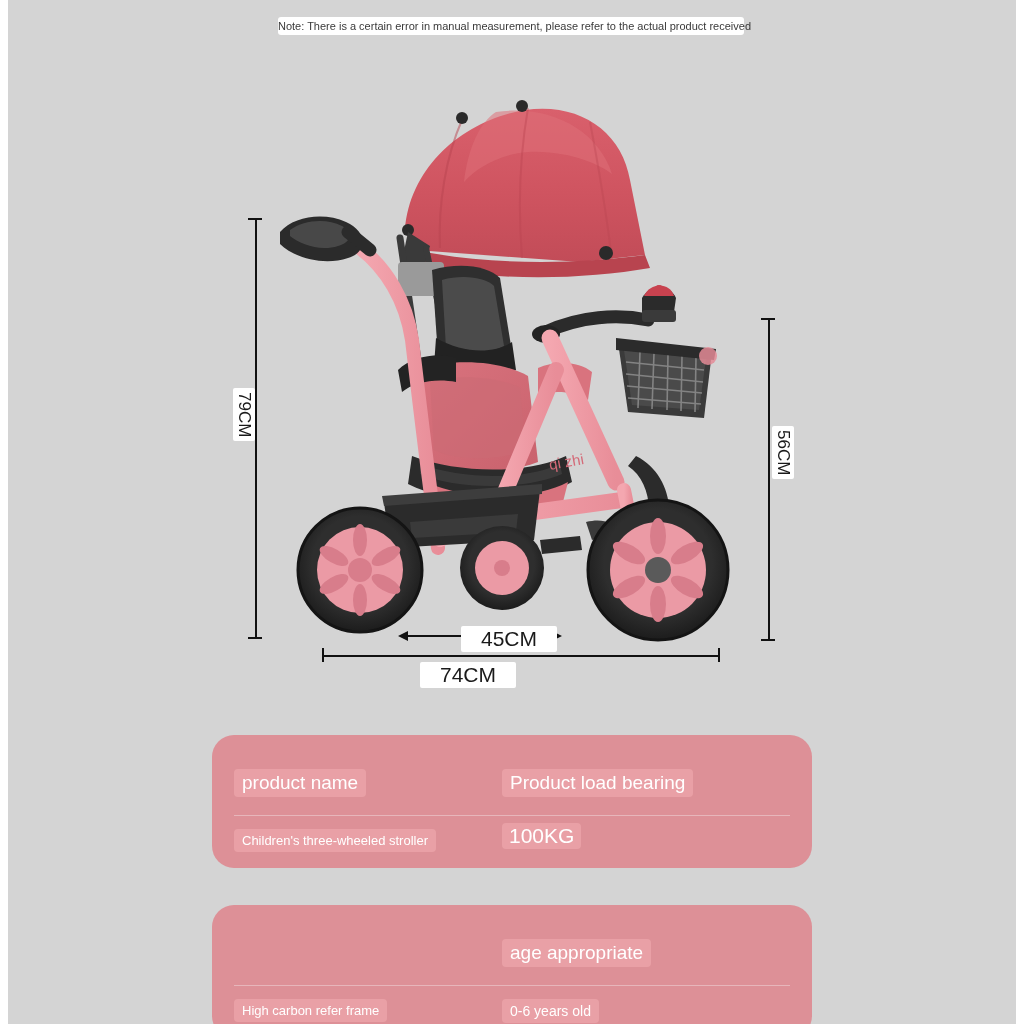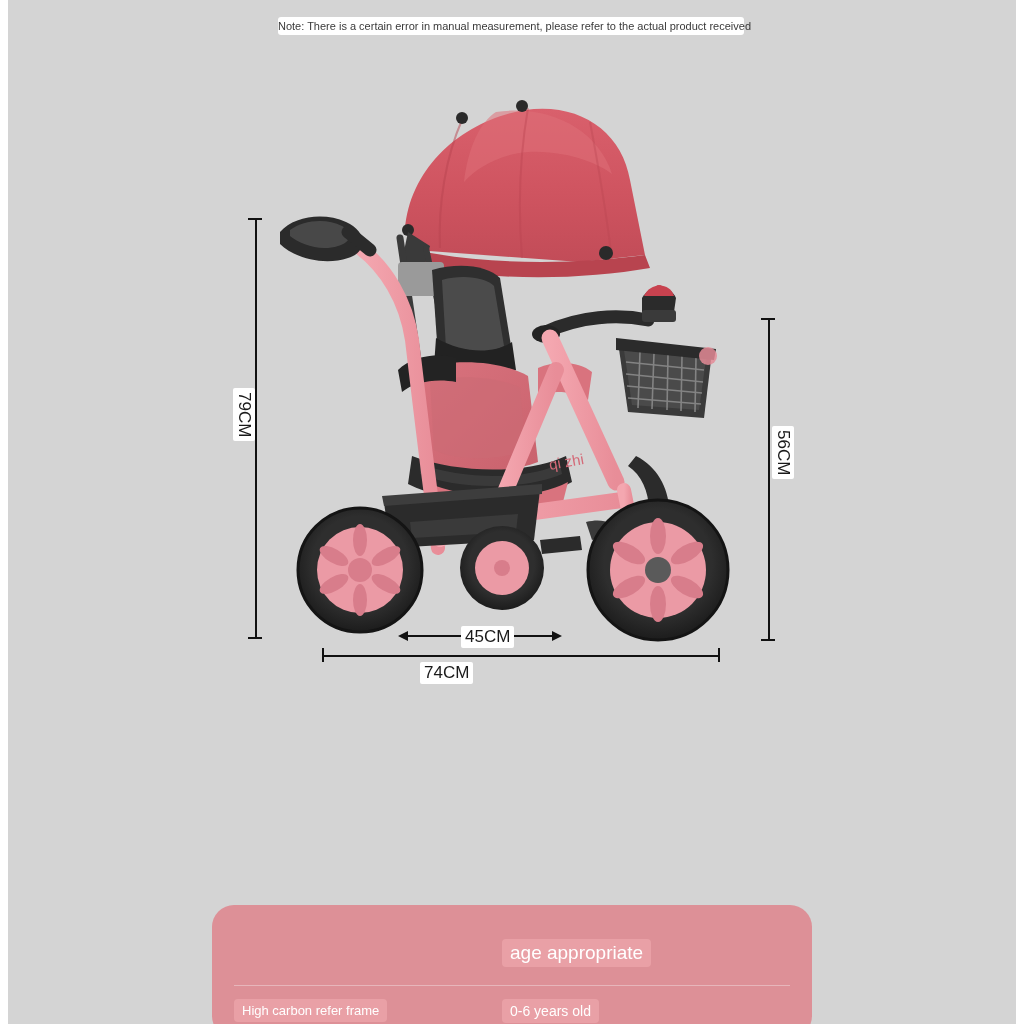--- a/index.html
+++ b/index.html
@@ -67,22 +67,22 @@
     position: absolute;
     background: #111111;
   }
   .cap-h { height: 1.5px; width: 14px; }
   .cap-v { width: 1.5px; height: 14px; }
 
   .dim-label {
     position: absolute;
     background: #ffffff;
     color: #1a1a1a;
-    font-size: 17px;
-    padding: 1px 4px;
+    font-size: 21px;
+    padding: 1px 20px;
     border-radius: 2px;
     white-space: nowrap;
   }
   .dim-label.vertical {
     writing-mode: vertical-rl;
     text-orientation: mixed;
     font-size: 17px;
     padding: 4px 1px;
   }
 
@@ -354,20 +354,27 @@
   <div class="dim-line h-line" style="left:402px; top:635px; width:156px;"></div>
   <div class="arrow arrow-left" style="left:398px; top:631px;"></div>
   <div class="arrow arrow-right" style="left:552px; top:631px;"></div>
   <div class="dim-label" style="left:461px; top:626px;">45CM</div>
 
   <div class="dim-line h-line" style="left:322px; top:655px; width:398px;"></div>
   <div class="cap cap-v" style="left:322px; top:648px;"></div>
   <div class="cap cap-v" style="left:718px; top:648px;"></div>
   <div class="dim-label" style="left:420px; top:662px;">74CM</div>
 
+  <div class="spec-card one">
+    <div class="spec-head col1">product name</div>
+    <div class="spec-head col2">Product load bearing</div>
+    <div class="spec-divider"></div>
+    <div class="spec-val col1">Children's three-wheeled stroller</div>
+    <div class="spec-val col2 big">100KG</div>
+  </div>
 
   <div class="spec-card two">
     <div class="spec-head col2">age appropriate</div>
     <div class="spec-divider"></div>
     <div class="spec-val col1">High carbon refer frame</div>
     <div class="spec-val col2">0-6 years old</div>
   </div>
 </div>
 
 </body></html>

